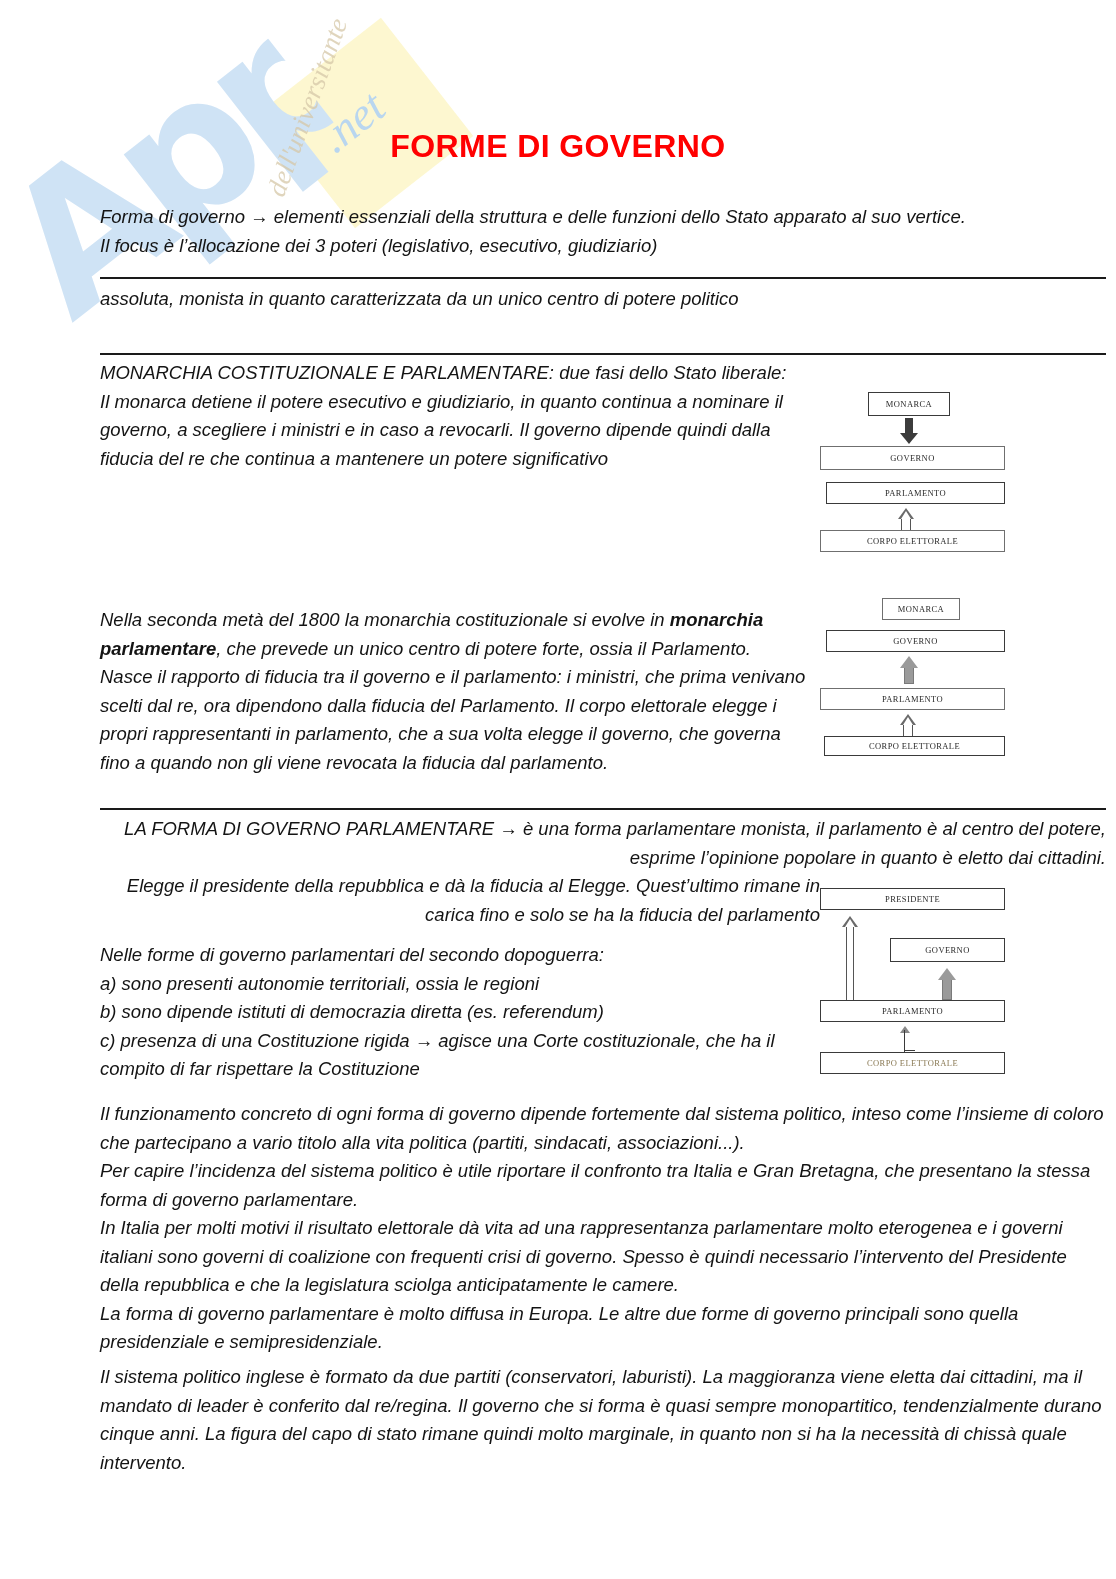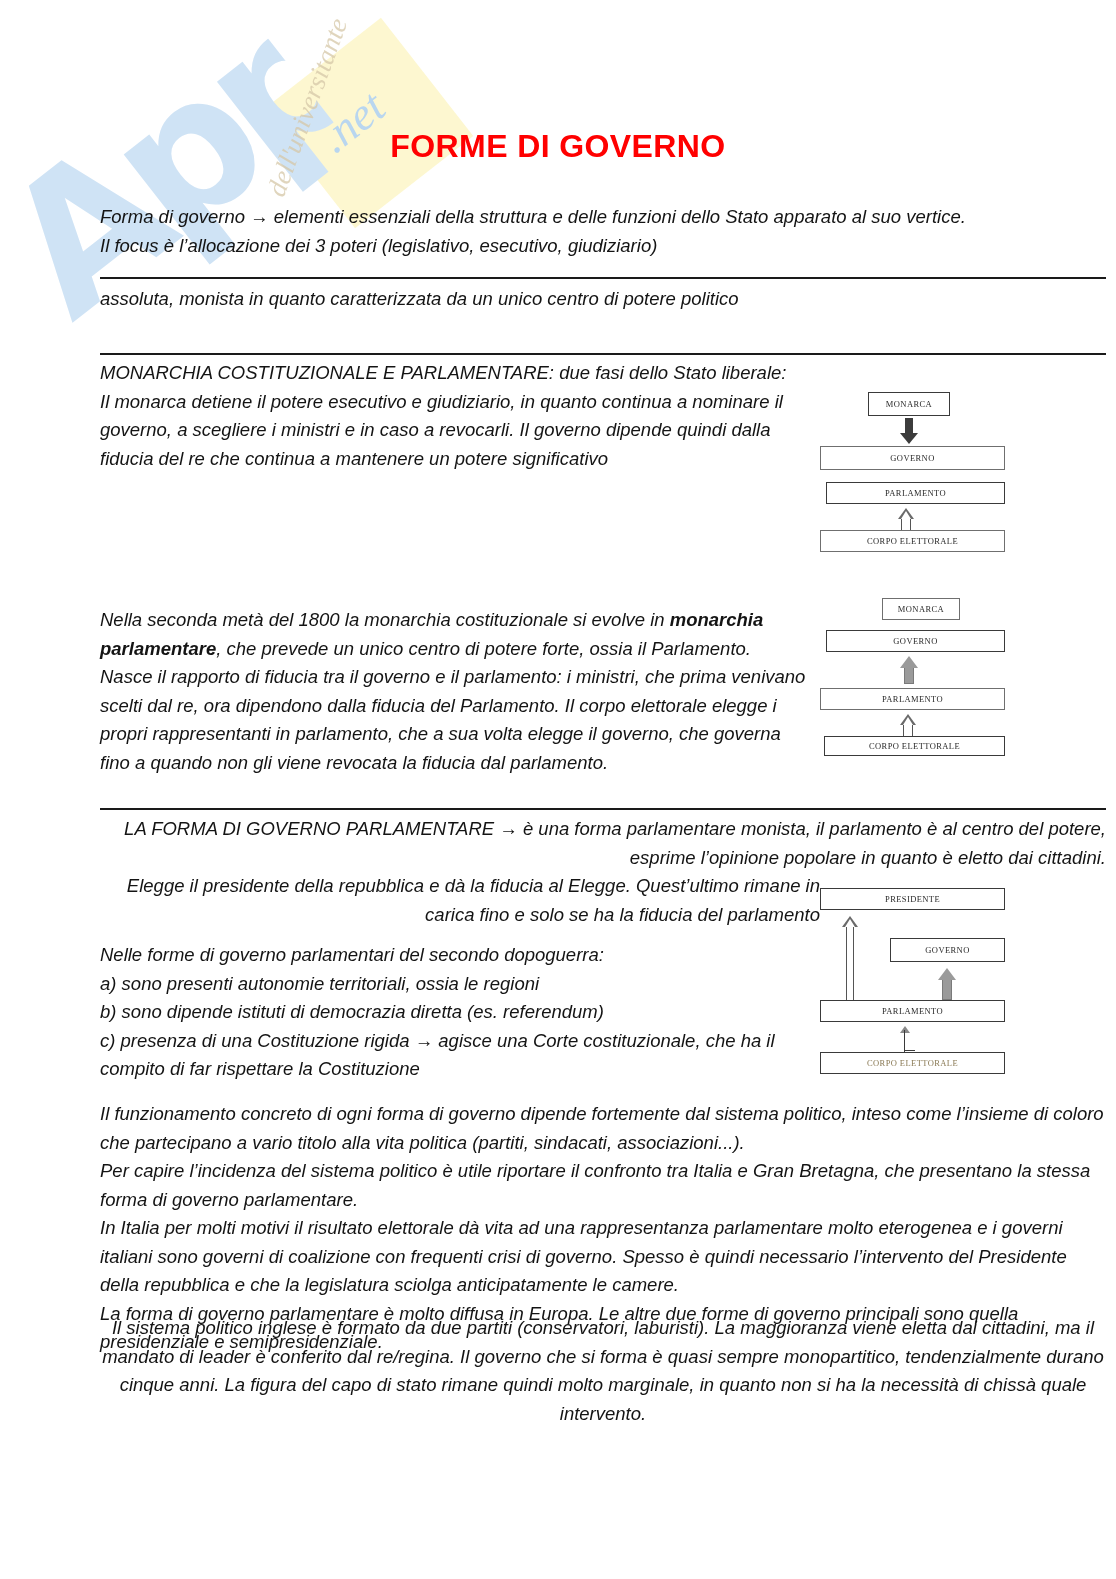--- a/index.html
+++ b/index.html
@@ -278,21 +278,21 @@
       <p class="para mid">c) presenza di una Costituzione rigida →  agisce una Corte costituzionale, che ha il compito di far rispettare la Costituzione</p>
     </div>
 
     <div class="col" style="top:1088px;margin-top:12px;">
       <p class="para">Il funzionamento concreto di ogni forma di governo dipende fortemente dal sistema politico, inteso come l’insieme di coloro che partecipano a vario titolo alla vita politica (partiti, sindacati, associazioni...).</p>
       <p class="para">Per capire l’incidenza del sistema politico è utile riportare il confronto tra Italia e Gran Bretagna, che presentano la stessa forma di governo parlamentare.</p>
       <p class="para">In Italia per molti motivi il risultato elettorale dà vita ad una rappresentanza parlamentare molto eterogenea e i governi italiani sono governi di coalizione con frequenti crisi di governo. Spesso è quindi necessario l’intervento del Presidente della repubblica e che la legislatura sciolga anticipatamente le camere.</p>
       <p class="para">La forma di governo parlamentare è molto diffusa in Europa. Le altre due forme di governo principali sono quella presidenziale e semipresidenziale.</p>
     </div>
 
-    <div class="col" style="top:1314px;text-align:center;">
+    <div class="col" style="top:1363px;">
       <p class="para">Il sistema politico inglese è formato da due partiti (conservatori, laburisti). La maggioranza viene eletta dai cittadini, ma il mandato di leader è conferito dal re/regina. Il governo che si forma è quasi sempre monopartitico, tendenzialmente durano cinque anni. La figura del capo di stato rimane quindi molto marginale, in quanto non si ha la necessità di chissà quale intervento.</p>
     </div>
 
     <div class="diagram" style="left:820px; top:392px; width:190px; height:160px;">
 
       <div class="dbox" style="left:48px; top:0px; width:82px; height:24px;">MONARCA</div>
 
       <div class="arrow-down-solid" style="left:80px; top:26px; height:26px;">
         <div class="shaft" style="height:16px;"></div>
         <div class="head" style="top:15px;"></div>

